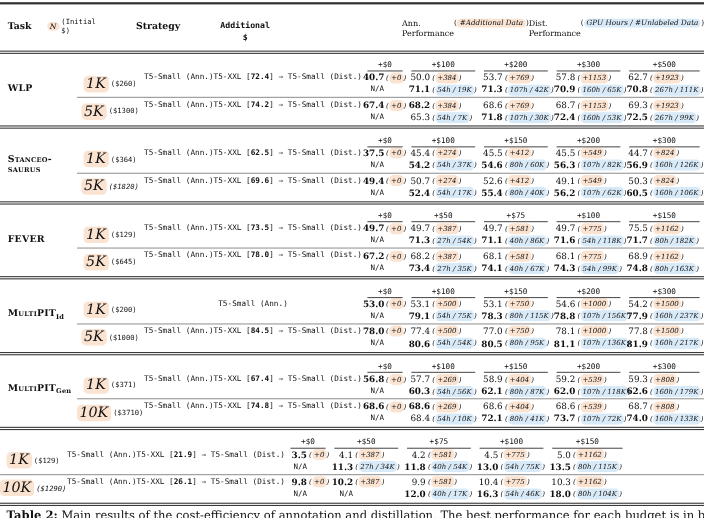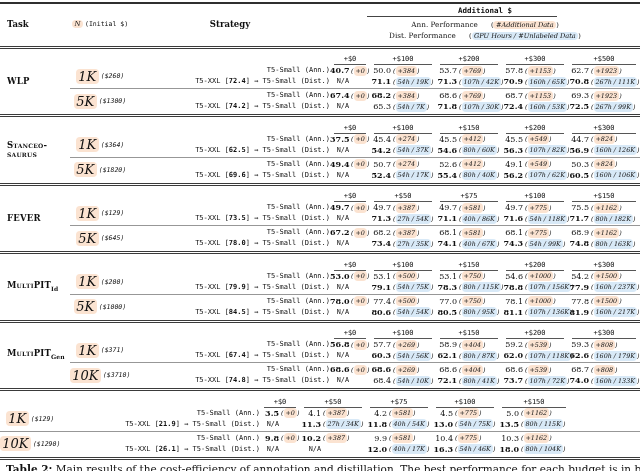--- a/index.html
+++ b/index.html
@@ -10,24 +10,24 @@
   }
   .rule-top{height:1.5px;background:#2f2f2f;margin-top:2px;}
   .double-rule{height:1px;border-top:1px solid #3a3a3a;border-bottom:1px solid #3a3a3a;margin:2px 0 2.5px 0;}
 
   
   .thead{display:flex;height:40px;}
   .th-task{width:70px;display:flex;align-items:center;padding-left:7px;box-sizing:border-box;
     font-weight:bold;font-size:8.5px;}
   .th-n{width:60px;display:flex;align-items:center;justify-content:center;gap:2px;font-size:7px;}
   .th-strat{width:200px;display:flex;align-items:center;justify-content:center;font-weight:bold;font-size:8.5px;text-align:center;}
-  .th-right{flex:1;display:flex;flex-direction:column;padding-top:1px;box-sizing:border-box;}
+  .th-right{flex:1;display:flex;flex-direction:row;padding-top:13px;box-sizing:border-box;}
   .add-dollar{text-align:center;font-family:"DejaVu Sans Mono",monospace;font-weight:bold;font-size:7.5px;height:11px;line-height:11px;}
   .add-rule{height:0;border-bottom:1px solid #444;margin:0 83px 1px 37px;}
-  .perf-line{display:flex;justify-content:center;align-items:flex-end;gap:13px;font-size:7.3px;height:11px;}
+  .perf-line{display:flex;justify-content:center;align-items:flex-start;gap:0;font-size:7.3px;height:11px;}
 
   .italic{font-style:italic;}
   .bold{font-weight:bold;}
   .mono{font-family:"DejaVu Sans Mono",monospace;}
   .hl{font-style:italic;padding:0 2.5px;border-radius:4px;}
   .hl-peach{background:var(--peach,#fbe3d1);}
   .hl-blue{background:var(--blue,#d8e9f7);}
   .note-sz{font-size:6.6px;white-space:nowrap;}
 
   
@@ -41,22 +41,22 @@
   .sp-n{width:60px;} .sp-s{width:200px;}
   .cost-h{box-sizing:border-box;display:flex;align-items:flex-end;justify-content:center;
     font-family:"DejaVu Sans Mono",monospace;font-size:7px;padding-bottom:2px;position:relative;}
   .cost-h::after{content:"";position:absolute;bottom:0;left:4px;right:4px;border-bottom:1px solid #565656;}
   .c0{width:40px;} .c1,.c2,.c3{width:66px;} .c4{width:72px;}
 
   .group{display:flex;}
   .group-sep{border-top:1px solid #979797;margin:1px 0;}
   .g-n{width:60px;display:flex;align-items:center;justify-content:center;gap:2px;font-size:7px;}
   .n-badge{font-size:13px;}
-  .initial{font-family:"DejaVu Sans Mono",monospace;font-size:6.5px;font-style:italic;}
-  .g-strat{width:200px;display:flex;flex-direction:column;justify-content:center;
+  .initial{font-family:"DejaVu Sans Mono",monospace;font-size:6.5px;}
+  .g-strat{width:200px;display:flex;flex-direction:row;justify-content:center;
     font-family:"DejaVu Sans Mono",monospace;font-size:7px;text-align:right;}
   .g-strat .line{height:11px;line-height:11px;white-space:nowrap;}
 
   .cost-cell{display:flex;flex-direction:column;}
   .cc-line{display:flex;align-items:center;height:11px;}
   .cc-val{width:21px;text-align:right;font-size:8px;flex:none;line-height:11px;}
   .c0 .cc-val{width:19px;}
   .mono-na{font-family:"DejaVu Sans Mono",monospace;font-size:6.8px;}
   .cc-note{margin-left:2px;font-size:6.4px;font-style:italic;white-space:nowrap;
     display:flex;align-items:center;line-height:10px;}
@@ -733,21 +733,20 @@
           <div class="cost-h c3">+$200</div>
           <div class="cost-h c4">+$300</div>
         </div>
         <div class="group">
           <div class="g-n">
             <span class="hl hl-peach n-badge">1K</span>
             <span class="initial">($200)</span>
           </div>
           <div class="g-strat">
             <div class="line">T5-Small (Ann.)</div>
-            <div class="line"><span>T5-XXL [</span><span class="bold">79.9</span><span>] ⇒ T5-Small (Dist.)</span></div>
           </div>
           <div class="cost-cell c0">
             <div class="cc-line">
               <span class="cc-val bold">53.0</span>
               <span class="cc-note">
                 <span>(</span>
                 <span class="hl hl-peach">+0</span>
                 <span>)</span>
               </span>
             </div>

